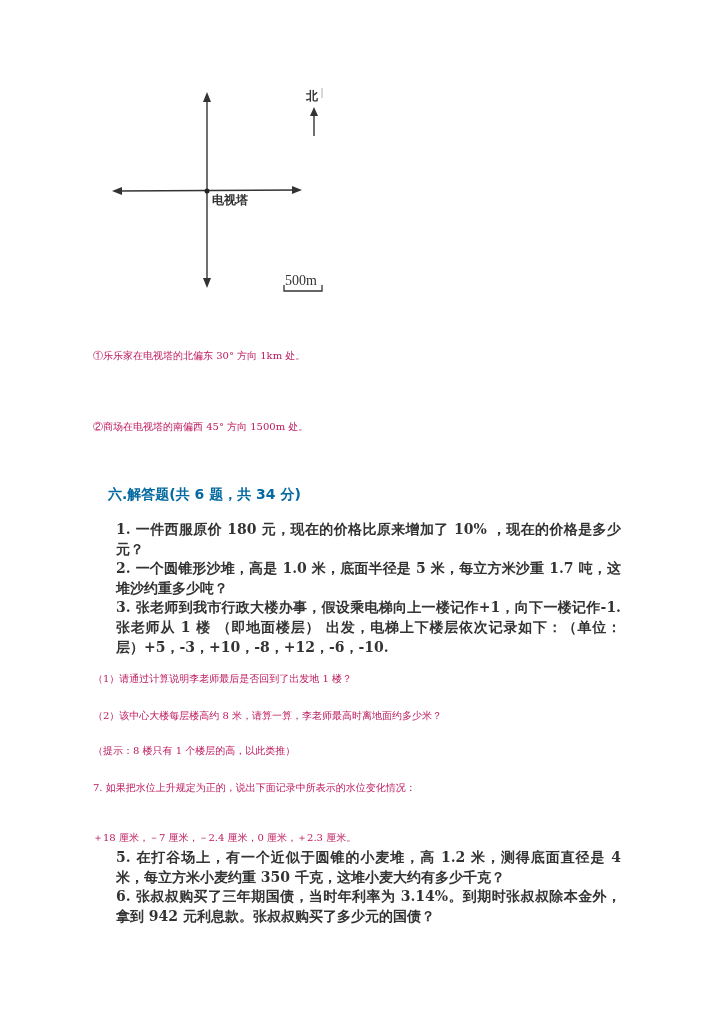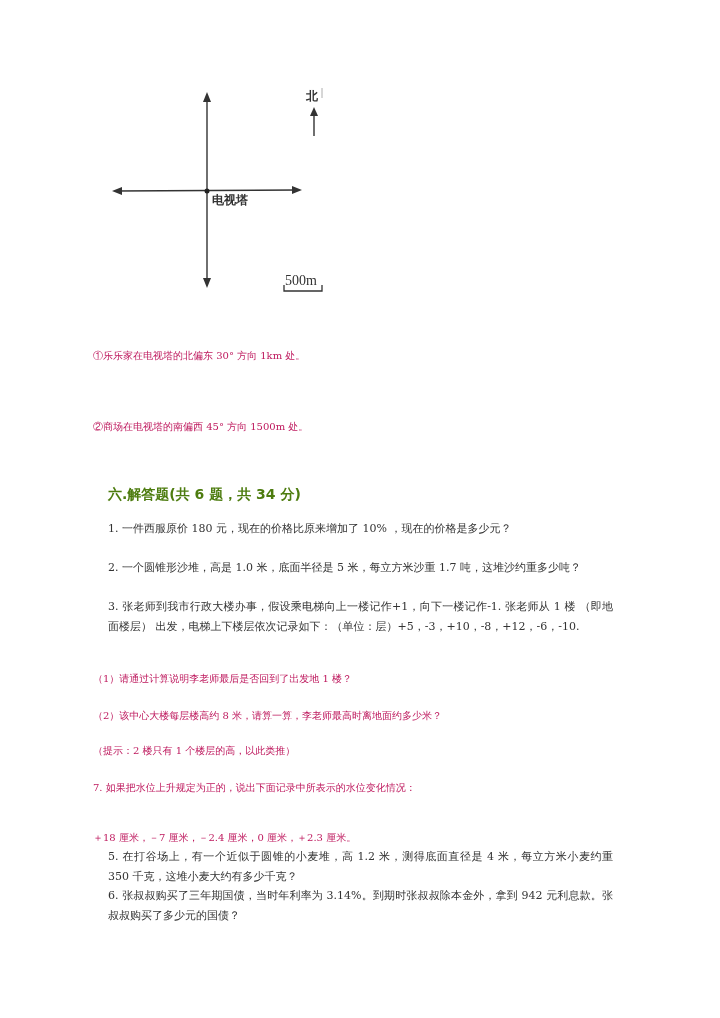--- a/index.html
+++ b/index.html
@@ -57,34 +57,35 @@
     .line {
       position: absolute;
       left: 93px;
       font-size: 10px;
       line-height: 20px;
       white-space: nowrap;
       color: #be185d;
     }
     .para {
       position: absolute;
-      left: 108px;
+      left: 116px;
       width: 505px;
-      font-size: 11px;
+      font-size: 14px;
       line-height: 20px;
       color: #333;
       text-align: justify;
+      font-weight: bold;
     }
     .section-title {
       position: absolute;
       left: 108px;
       top: 486px;
       font-size: 14px;
       font-weight: bold;
-      color: #4d7c0f;
+      color: #0369a1;
       font-family: "DejaVu Sans", sans-serif;
     }
   </style>
 </head>
 <body>
 
 <div class="diagram">
   <svg width="250" height="230" viewBox="0 0 250 230">
 
     <line x1="107" y1="16" x2="107" y2="204" stroke="#333" stroke-width="1.4"></line>
@@ -112,17 +113,17 @@
 <div class="line" style="top:346px;">①乐乐家在电视塔的北偏东 30° 方向 1km 处。</div>
 <div class="line" style="top:417px;">②商场在电视塔的南偏西 45° 方向 1500m 处。</div>
 
 <div class="section-title">六.解答题(共 6 题，共 34 分)</div>
 
 <div class="para" style="top:519px;">1. 一件西服原价 180 元，现在的价格比原来增加了 10% ，现在的价格是多少元？</div>
 <div class="para" style="top:558px;">2. 一个圆锥形沙堆，高是 1.0 米，底面半径是 5 米，每立方米沙重 1.7 吨，这堆沙约重多少吨？</div>
 <div class="para" style="top:597px;">3. 张老师到我市行政大楼办事，假设乘电梯向上一楼记作+1，向下一楼记作-1. 张老师从 1 楼 （即地面楼层） 出发，电梯上下楼层依次记录如下：（单位：层）+5，-3，+10，-8，+12，-6，-10.</div>
 <div class="line" style="top:669px;">（1）请通过计算说明李老师最后是否回到了出发地 1 楼？</div>
 <div class="line" style="top:706px;">（2）该中心大楼每层楼高约 8 米，请算一算，李老师最高时离地面约多少米？</div>
-<div class="line" style="top:741px;">（提示：2 楼只有 1 个楼层的高，以此类推）</div>
+<div class="line" style="top:741px;">（提示：8 楼只有 1 个楼层的高，以此类推）</div>
 <div class="line" style="top:778px;">7. 如果把水位上升规定为正的，说出下面记录中所表示的水位变化情况：</div>
 <div class="line" style="top:812px;margin-top:16px;">＋18 厘米，－7 厘米，－2.4 厘米，0 厘米，＋2.3 厘米。</div>
 <div class="para" style="top:847px;">5. 在打谷场上，有一个近似于圆锥的小麦堆，高 1.2 米，测得底面直径是 4 米，每立方米小麦约重 350 千克，这堆小麦大约有多少千克？</div>
 <div class="para" style="top:886px;">6. 张叔叔购买了三年期国债，当时年利率为 3.14%。到期时张叔叔除本金外，拿到 942 元利息款。张叔叔购买了多少元的国债？</div>
 
 </body></html>

